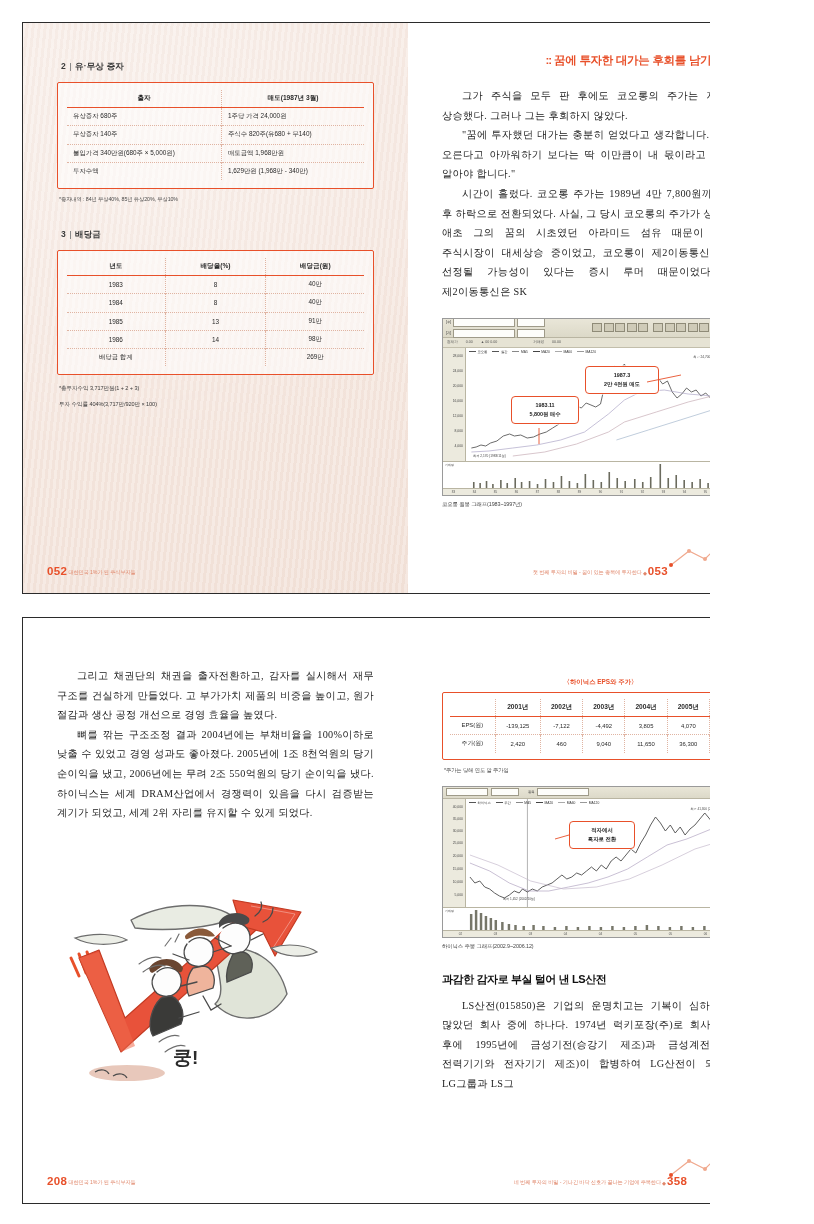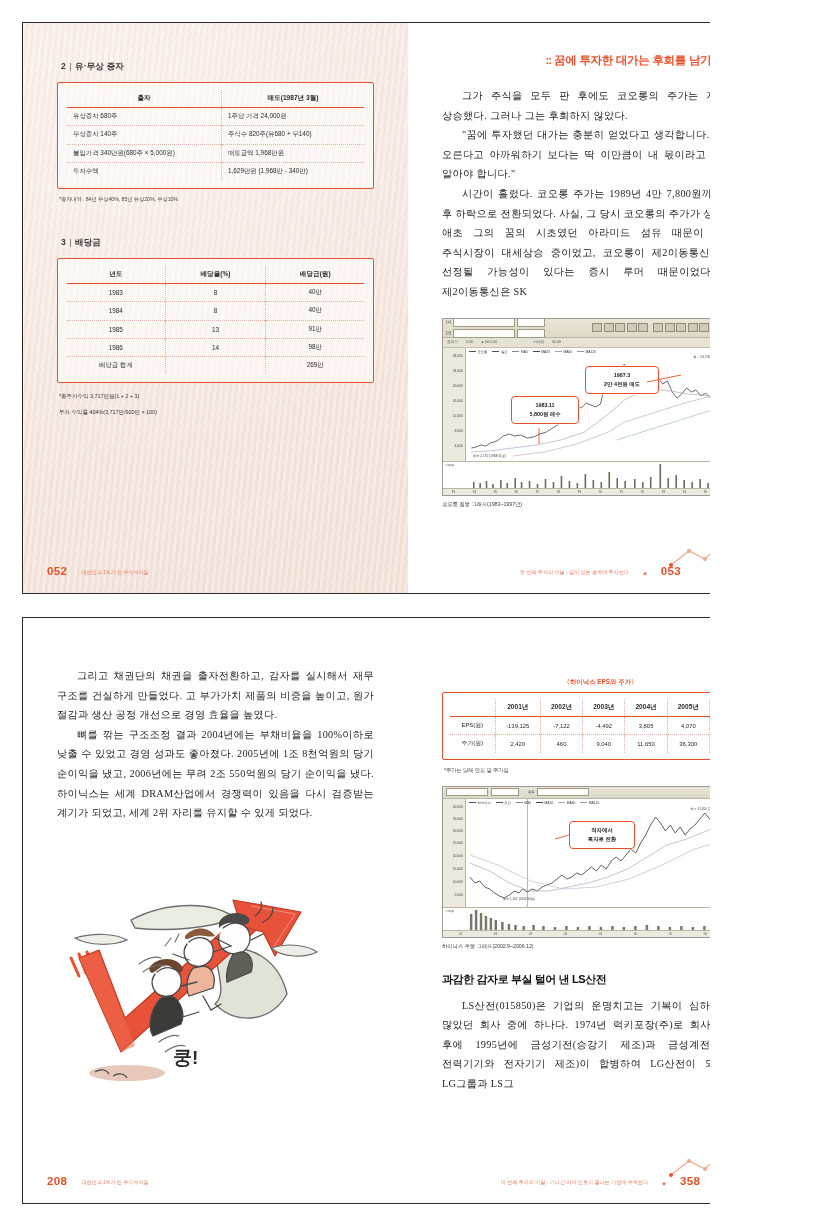--- a/index.html
+++ b/index.html
@@ -99,21 +99,21 @@
   .callout{
     position:absolute;background:#fff;border:1px solid #e8502a;border-radius:4px;
     font-size:5.4px;color:#222;text-align:center;line-height:9px;padding:4px 5px;font-weight:bold;
     box-shadow:0 0 0 1px rgba(255,255,255,.6);
   }
   .cap{font-size:5.4px;color:#444;margin-top:5px;letter-spacing:-.1px;}
 
   .tbl-title{text-align:center;font-size:6.4px;font-weight:bold;color:#e8502a;margin:0 0 5px 0;}
 
   
-  .foot{position:absolute;bottom:16px;left:0;right:0;display:flex;align-items:flex-end;gap:14px;padding:0 24px;box-sizing:border-box;z-index:3;}
+  .foot{position:absolute;bottom:16px;left:0;right:0;display:flex;align-items:flex-end;gap:1px;padding:0 24px;box-sizing:border-box;z-index:3;}
   .foot.r{justify-content:center;}
   .pno{font-size:11.5px;font-weight:bold;color:#e8502a;letter-spacing:.4px;line-height:1;}
   .ftxt{font-size:5.2px;color:#e0866a;letter-spacing:-.1px;padding-bottom:1.5px;}
   .zig{position:absolute;right:16px;bottom:24px;width:110px;height:48px;z-index:2;}
 
   
   .illus{position:absolute;left:42px;top:258px;width:300px;height:240px;}
 </style>
 </head>
 <body>
@@ -152,21 +152,21 @@
               </tr>
               <tr>
                 <td class="lcell">투자수액</td>
                 <td class="lcell vsep">1,629만원 (1,968만 - 340만)</td>
               </tr>
             </tbody>
           </table>
         </div>
         <div class="fnote">*증자내역 : 84년 무상40%, 85년 유상20%, 무상10%</div>
 
-        <div class="sec-num" style="margin-top:34px">
+        <div class="sec-num" style="margin-top:26px">
           <span>3</span><span class="bar"></span><span>배당금</span>
         </div>
 
         <div class="tbox">
           <table>
             <thead>
               <tr class="thead-rule">
                 <th style="width:33%">년도</th>
                 <th class="vsep" style="width:34%">배당율(%)</th>
                 <th class="vsep">배당금(원)</th>

